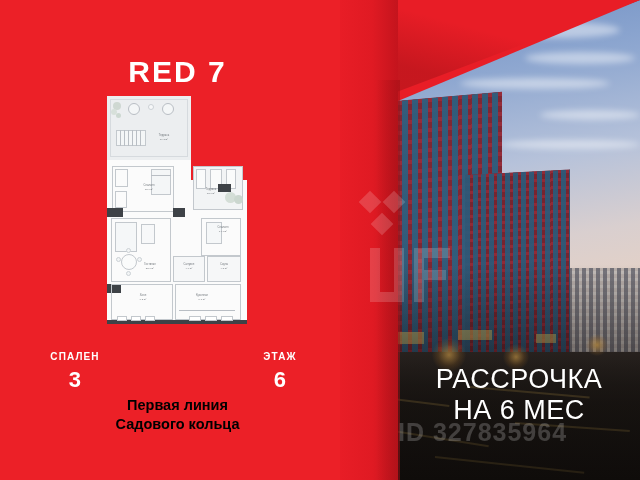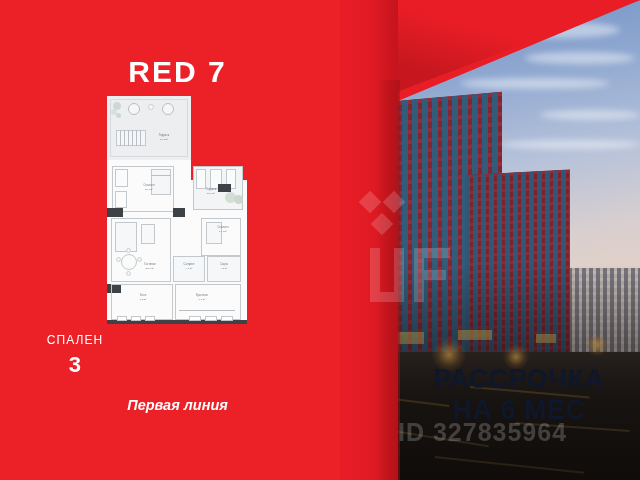--- a/index.html
+++ b/index.html
@@ -38,32 +38,32 @@
     font-size:2.6px; line-height:1.35; font-family:"Liberation Sans", sans-serif;
     white-space:nowrap; letter-spacing:0.1px;
   }
   .rm-label b { font-weight:normal; display:block; }
   .rm-area { font-size:2.4px; }
 
   
   #stats { position:absolute; top:333px; left:0; width:355px; height:50px; }
   .stat { position:absolute; text-align:center; color:#fff; }
   .stat-cap {
-    font-size:12px; font-weight:normal; letter-spacing:1.1px;
-    color:#ffffff; margin-bottom:5px;
+    font-size:10px; font-weight:bold; letter-spacing:1.1px;
+    color:#ffffff; margin-bottom:5px;margin-top:18px;
   }
   .stat-val { font-size:22px; font-weight:bold; letter-spacing:0.5px; }
   #stat-rooms { left:40px; top:0; width:70px; }
   #stat-area  { left:120px; top:0; width:120px; }
   #stat-floor { left:245px; top:0; width:70px; }
 
   #tagline {
     position:absolute; top:396px; left:0; width:355px;
-    text-align:center; color:#ffffff; font-size:14.5px;
-    font-weight:bold; line-height:1.33;font-style:italic;
+    text-align:center; color:#000000; font-size:14.5px;
+    font-weight:bold; line-height:1.33;
   }
 
   
   #photo-panel {
     position:absolute; left:340px; top:0; width:300px; height:480px;
     overflow:hidden;
   }
   #photo {
     position:absolute; inset:0;
     clip-path: polygon(47px 100%, 47px 92px, 300px 0px, 300px 100%);
@@ -152,22 +152,22 @@
     opacity:.55;
   }
   #frame-edge {
     position:absolute; left:36px; top:80px; width:24px; height:400px;
     background:linear-gradient(90deg, rgba(255,60,66,.0), rgba(160,16,22,.55));
   }
 
   
   #promo {
     position:absolute; left:58px; top:364px; width:242px;
-    text-align:center; color:#0f172a; z-index:6;
-    font-weight:bold; line-height:1.13; letter-spacing:0.5px;
+    text-align:center; color:#ffffff; z-index:6;
+    font-weight:normal; line-height:1.13; letter-spacing:0.5px;
   }
   #promo .l1 { font-size:27px; }
   #promo .l2 { font-size:27px; }
 
   
   #watermark-id {
     position:absolute; left:58px; top:418px; width:260px; z-index:7;
     color:rgba(255,255,255,.20); font-size:25px; font-weight:bold;
     letter-spacing:1px;
   }
@@ -282,24 +282,29 @@
       <div class="fp-thin" style="left:82px;top:220px; width:12px;  height:5px; background:#fff;"></div>
       <div class="fp-thin" style="left:98px;top:220px; width:12px;  height:5px; background:#fff;"></div>
       <div class="fp-thin" style="left:114px;top:220px;width:12px;  height:5px; background:#fff;"></div>
     </div>
 
     <div id="stats">
       <div class="stat" id="stat-rooms">
         <div class="stat-cap">СПАЛЕН</div>
         <div class="stat-val">3</div>
       </div>
+      <div class="stat" id="stat-floor">
+        <div class="stat-cap">ЭТАЖ</div>
+        <div class="stat-val">6</div>
+      </div>
     </div>
 
     <div id="tagline">
       <div>Первая линия</div>
+      <div>Садового кольца</div>
     </div>
   </div>
 
   <div id="photo-panel">
 
     <div id="photo">
       <div id="sky">
         <div class="cloud" style="left:150px; top:22px;  width:130px; height:16px;"></div>
         <div class="cloud" style="left:185px; top:52px;  width:110px; height:12px;"></div>
         <div class="cloud" style="left:120px; top:78px;  width:150px; height:11px;"></div>

